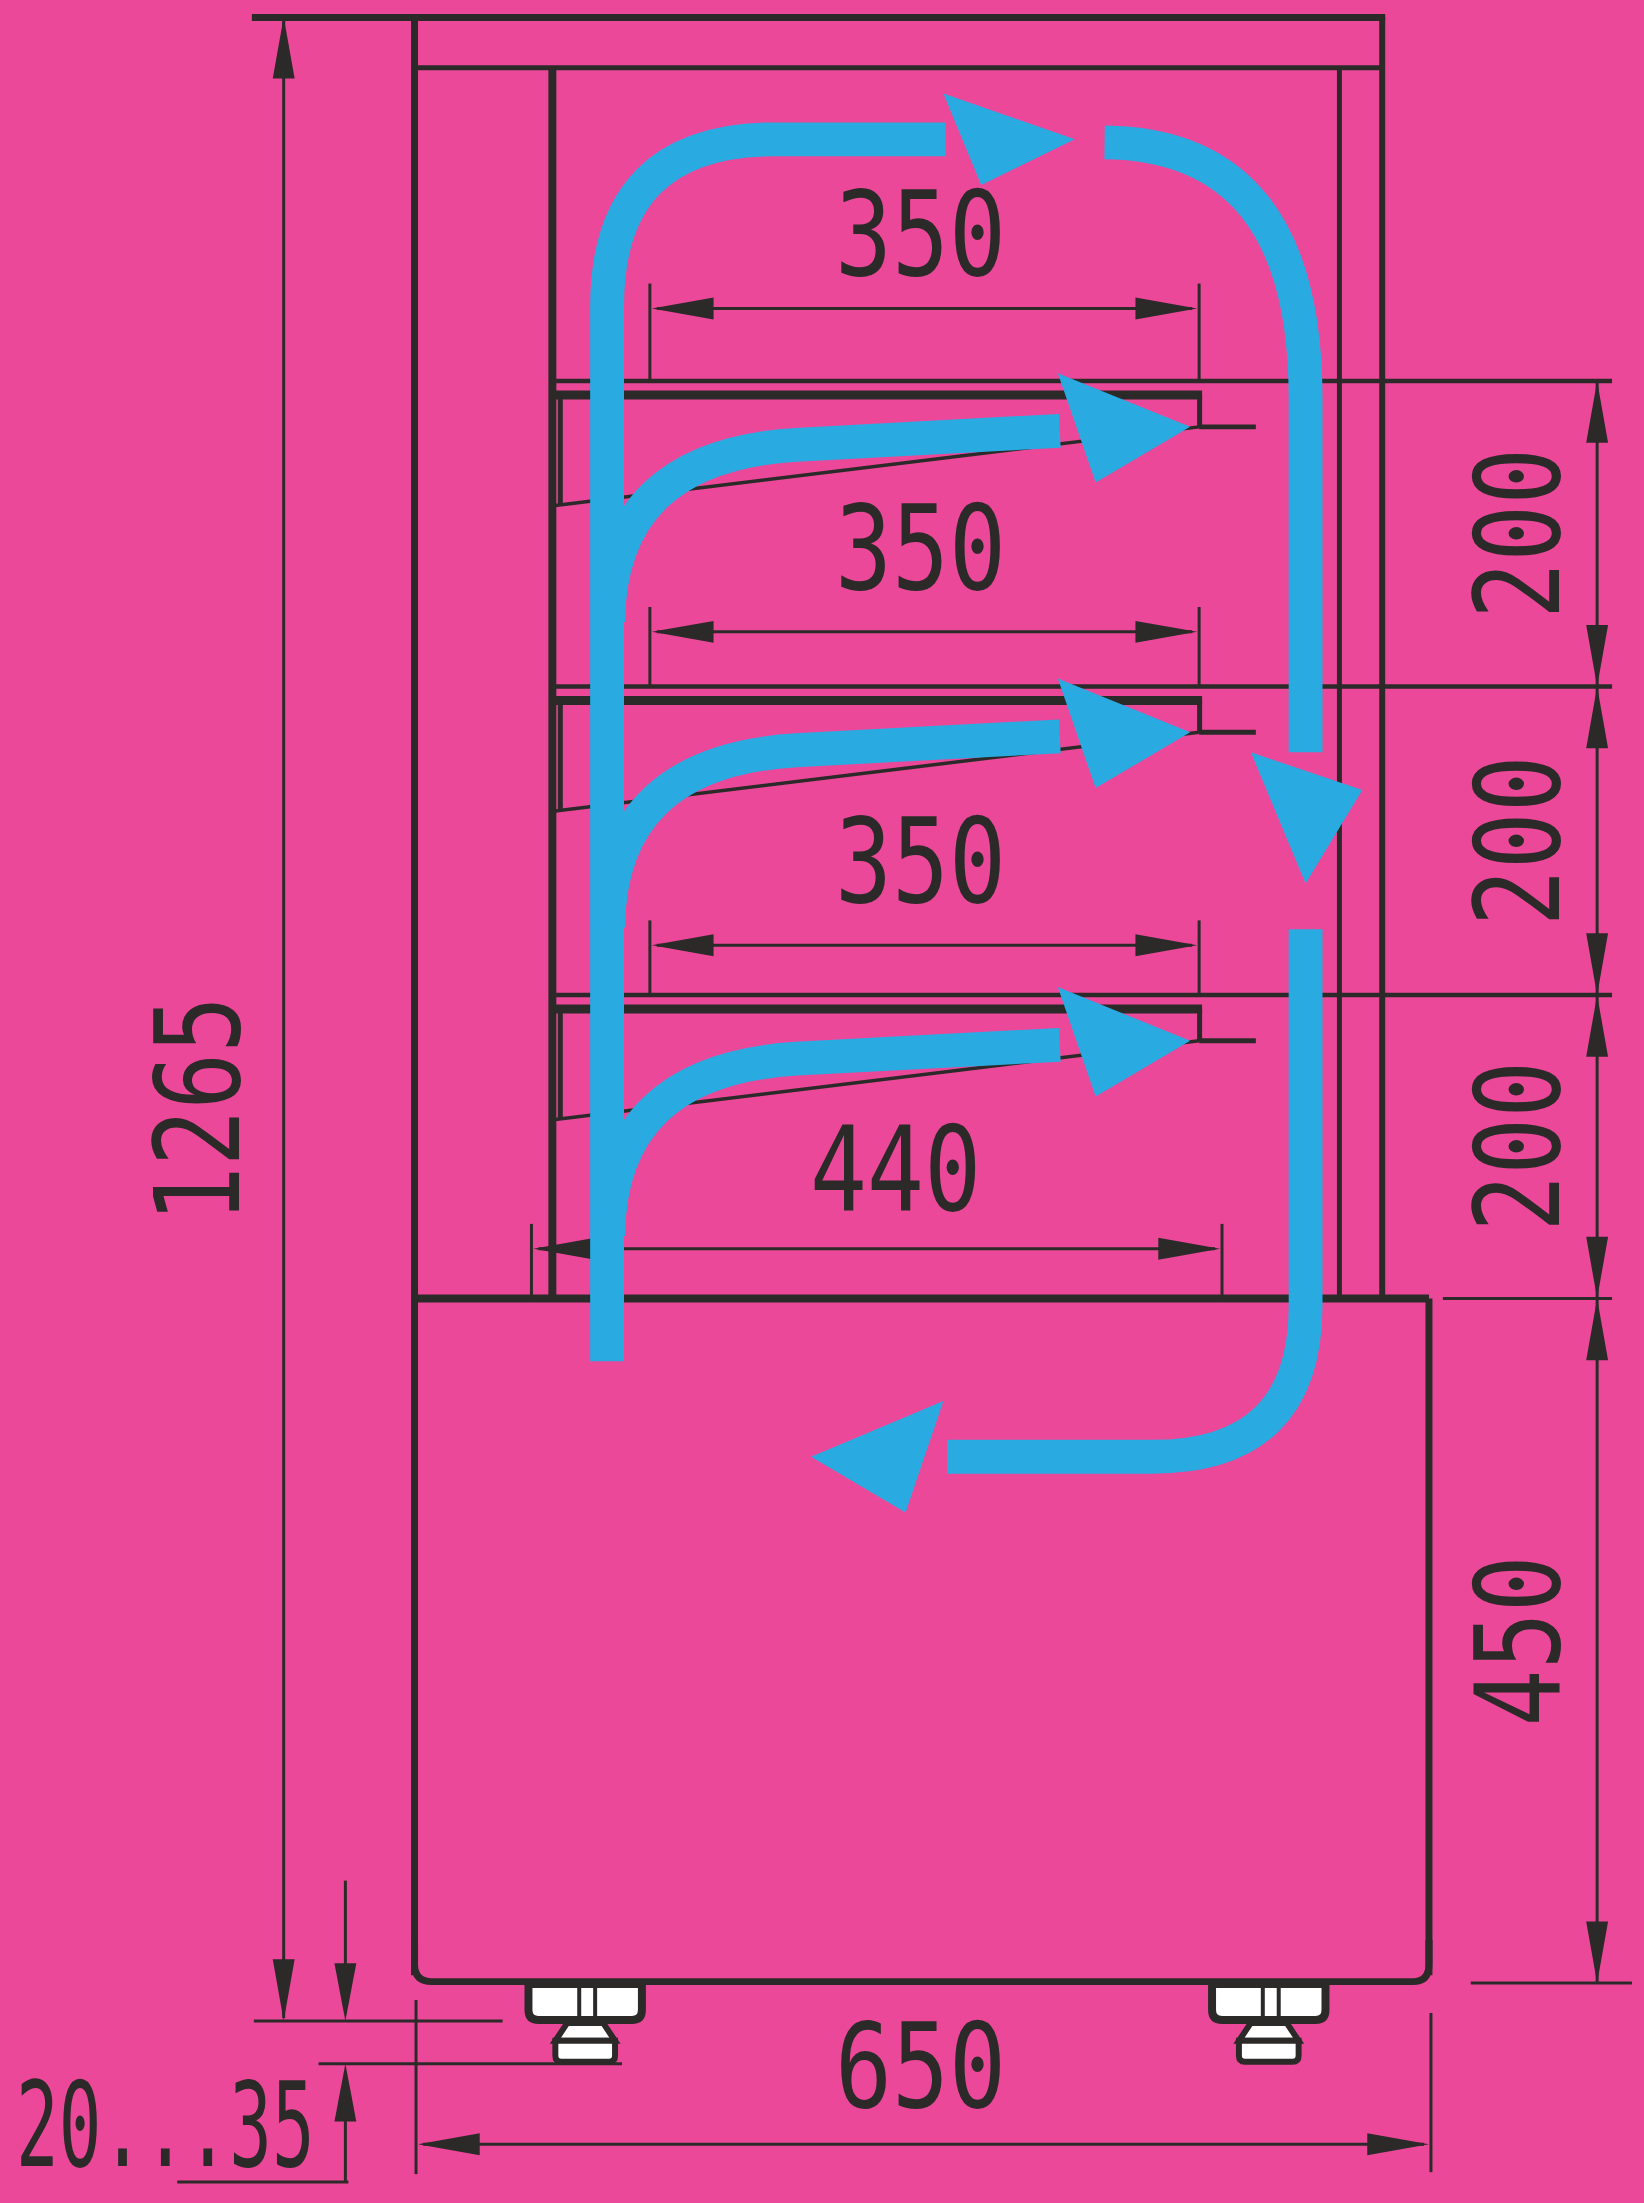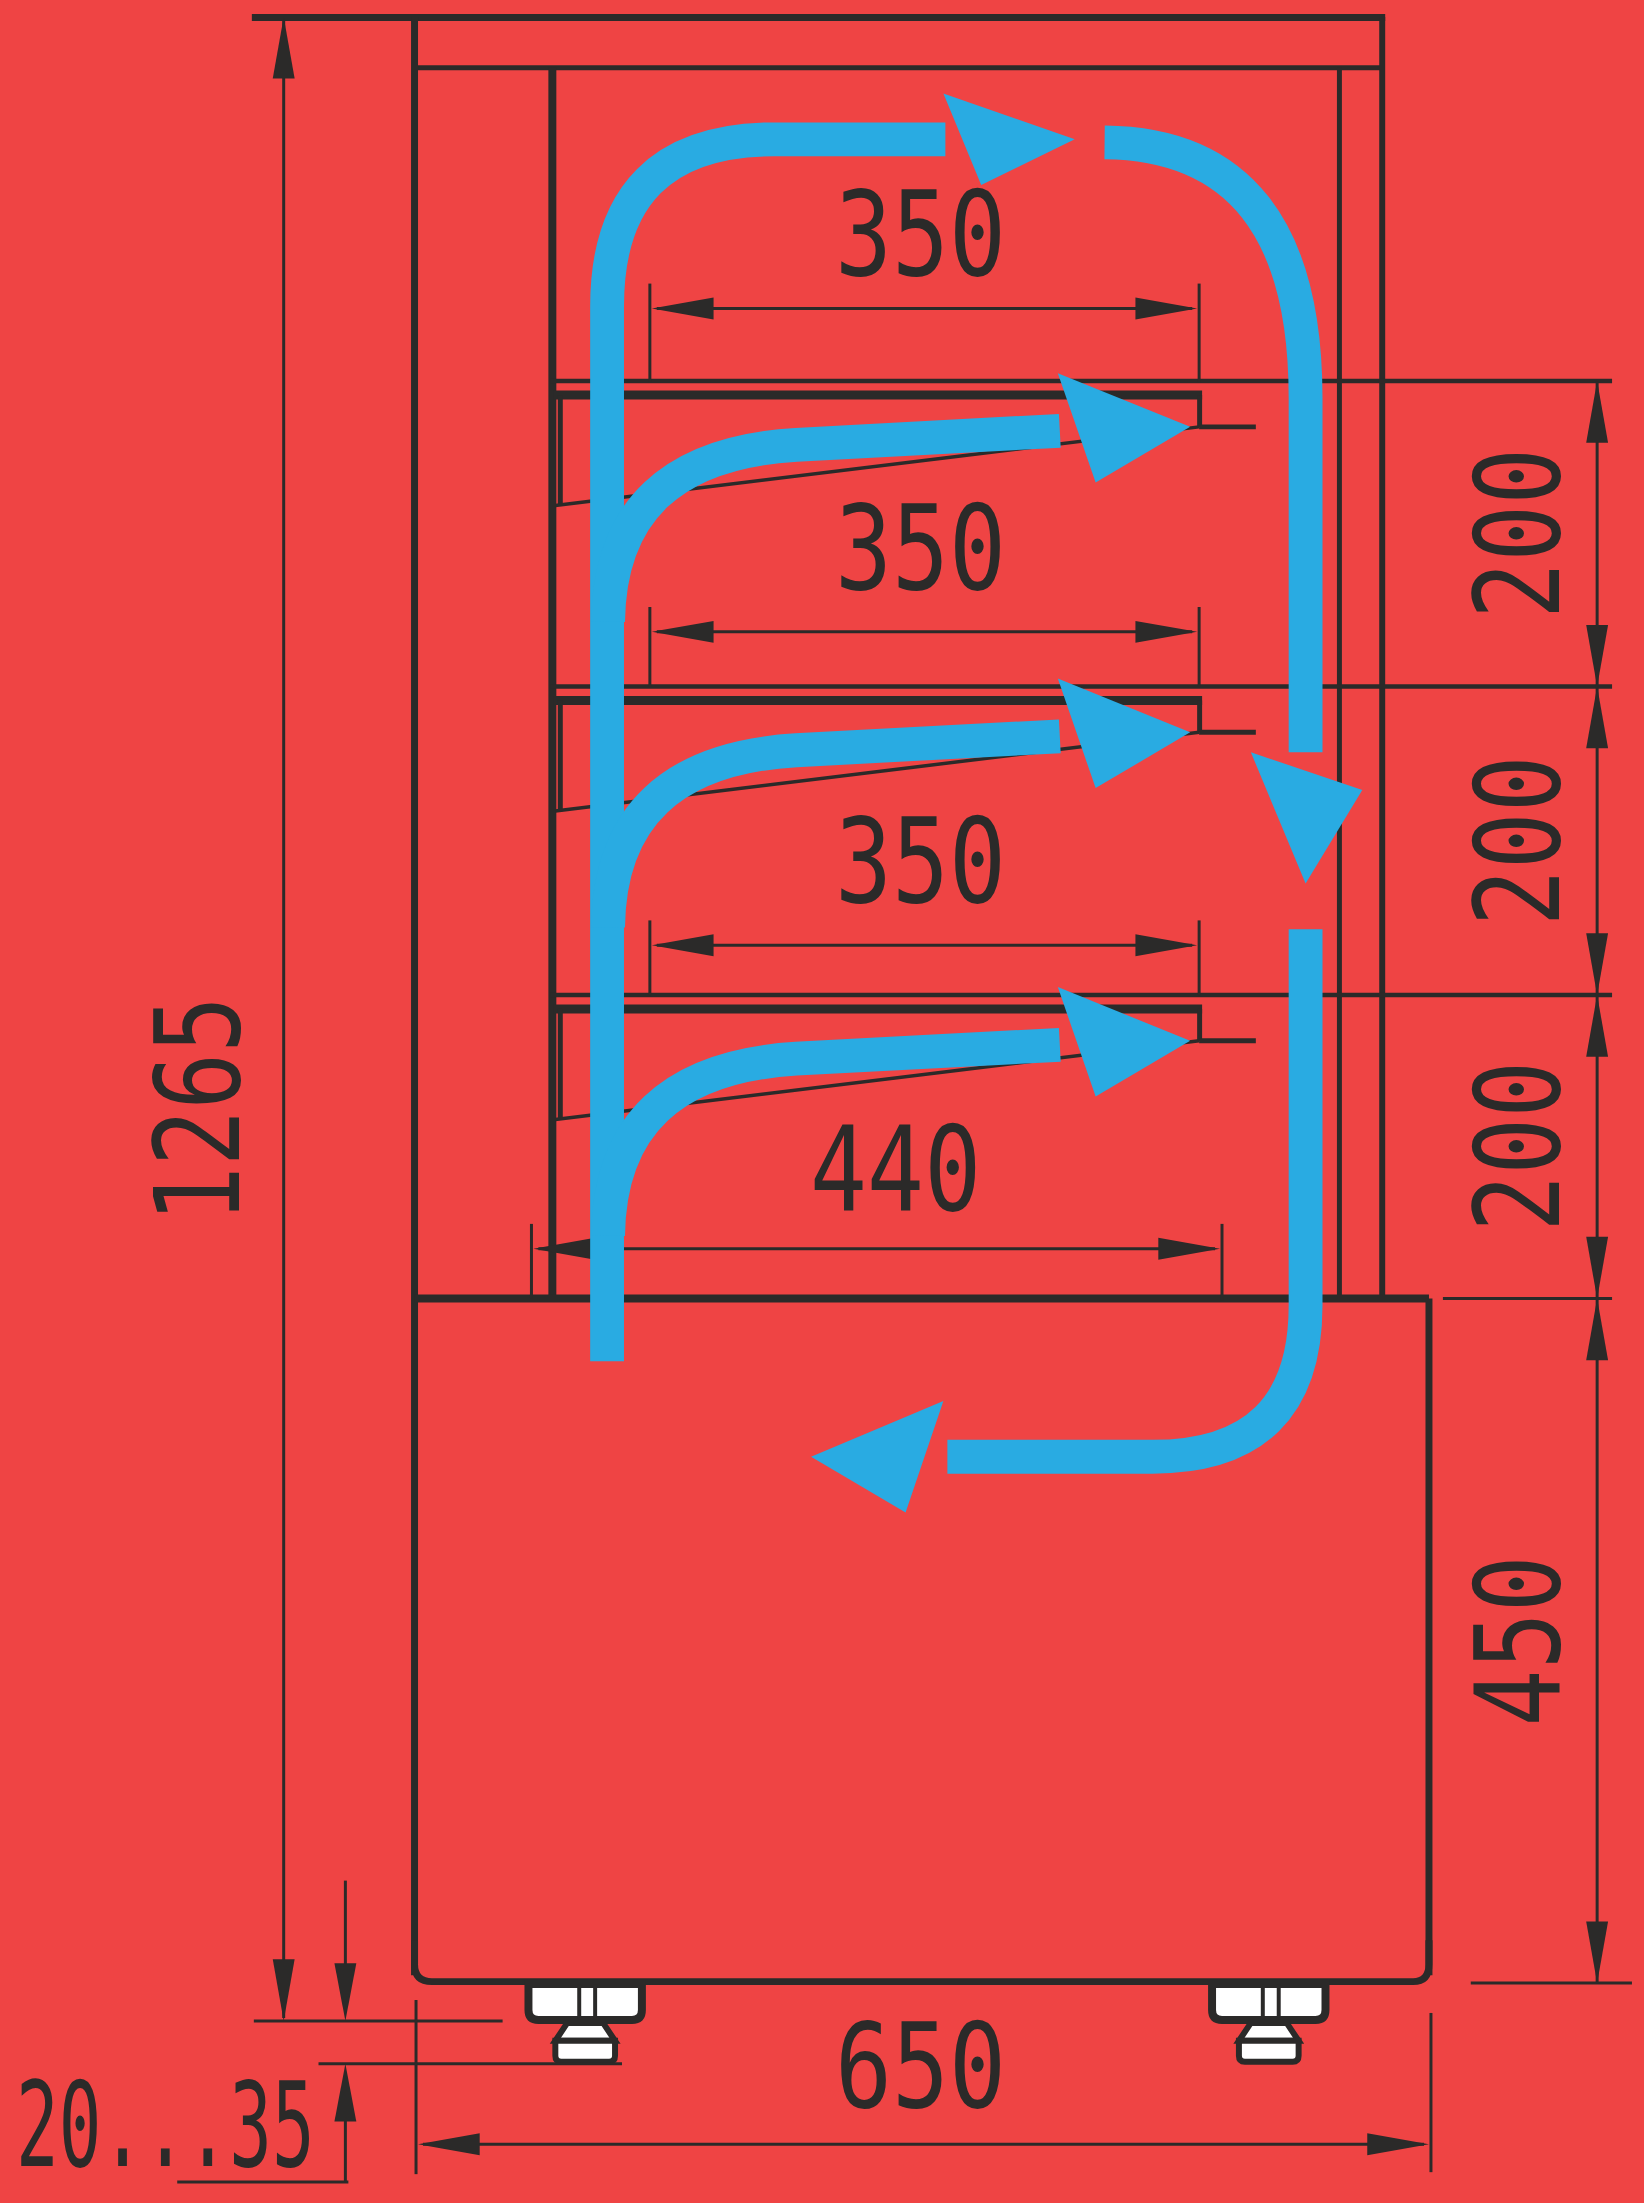--- a/index.html
+++ b/index.html
@@ -1,16 +1,16 @@
 <!DOCTYPE html>
 <html><head>
 <meta charset="utf-8">
 <style>
   html,body{margin:0;padding:0;background:#ffffff;}
-  .stage{width:1645px;height:2204px;position:relative;background:#ef4444;overflow:hidden;}
+  .stage{width:1645px;height:2204px;position:relative;background:#ec4899;overflow:hidden;}
   svg{display:block;}
   text{font-family:"DejaVu Sans Mono", monospace;fill:#2b2a29;}
   .dimtxt{font-size:118px;}
   .small-note{font-size:118px;}
 </style>
 </head>
 <body>
 
 <div class="stage">
 <svg width="1645" height="2204" viewBox="0 0 1653 2215">

